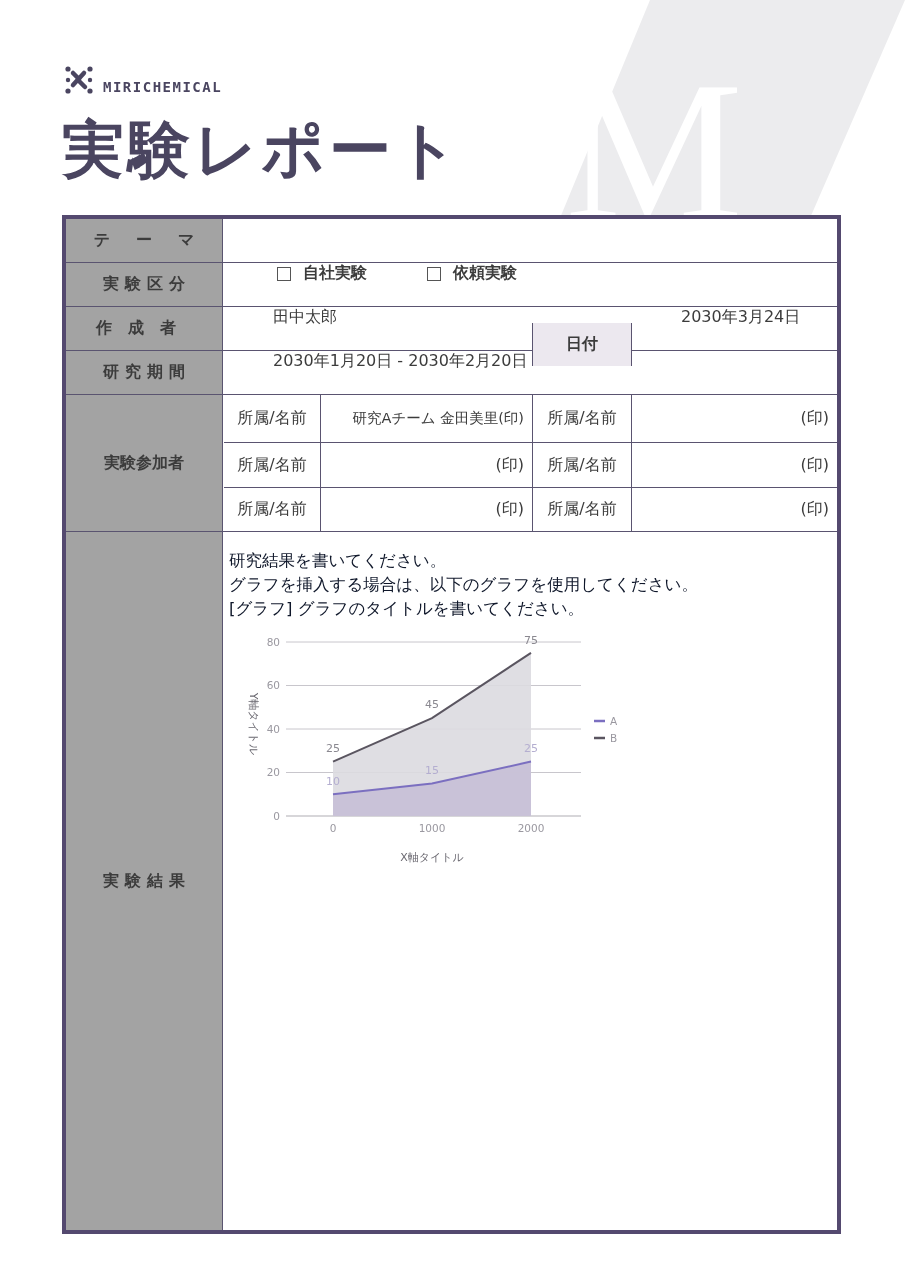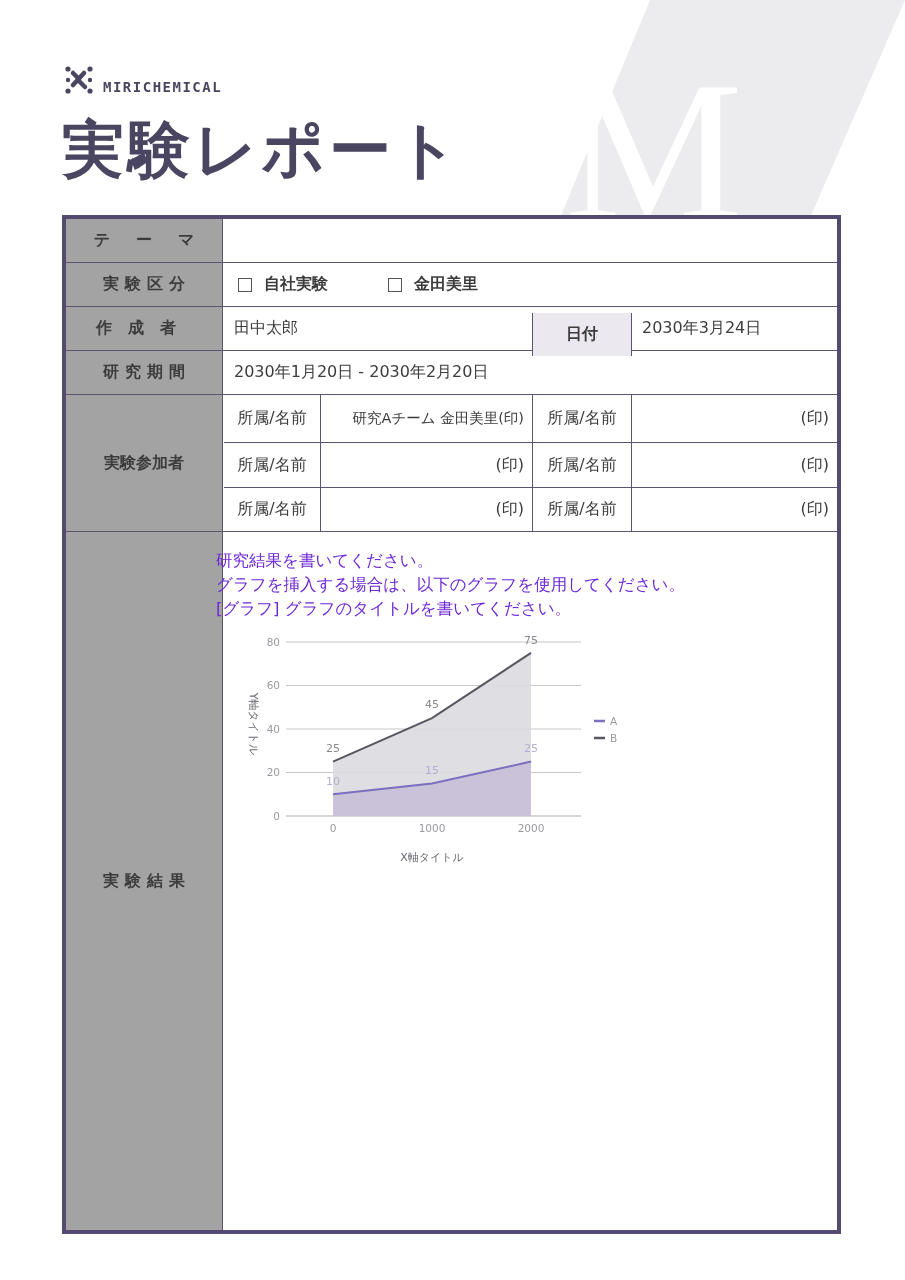--- a/index.html
+++ b/index.html
@@ -9,31 +9,31 @@
     .watermark { position: absolute; left: 540px; top: 0; width: 365px; height: 218px; }
 
     .brand { position: absolute; left: 64px; top: 65px; display: flex; align-items: flex-end; gap: 9px; }
     .brand-text { font-family: "DejaVu Sans Mono", "Liberation Mono", monospace; font-size: 14px; font-weight: bold; letter-spacing: 1.5px; color: #4a4560; }
     .title { position: absolute; left: 62px; top: 108px; font-size: 62px; font-weight: bold; color: #4a4560; letter-spacing: 4px; }
 
     .form { position: absolute; left: 62px; top: 215px; width: 779px; height: 1019px; border: 4px solid #54496f; background: #fff; }
     .row { position: absolute; left: 0; width: 771px; border-bottom: 1px solid #5a5470; }
     .lbl { position: absolute; left: 0; top: 0; width: 157px; height: 100%; background: #a3a3a3; border-right: 1px solid #5a5470;
            display: flex; align-items: center; justify-content: center; font-size: 16px; font-weight: bold; color: #3c3c3c; }
-    .val { position: absolute; top: 0; height: 100%; display: flex; align-items: center; font-size: 16px; color: #3c3c3c; }
-    .cell { position: absolute; top: 6px; height: 100%; display: flex; align-items: center; font-size: 16px; color: #3c3c3c; }
+    .val { position: absolute; top: 0; height: 100%; display: flex; align-items: flex-start; font-size: 16px; color: #3c3c3c; margin-left: 39px; }
+    .cell { position: absolute; top: 16px; height: 100%; display: flex; align-items: center; font-size: 16px; color: #3c3c3c; }
     .bl { border-left: 1px solid #5a5470; }
     .bb { border-bottom: 1px solid #5a5470; }
     .sp1 { letter-spacing: 26px; padding-left: 26px; }
     .sp2 { letter-spacing: 16px; }
     .sp3 { letter-spacing: 6px; padding-left: 6px; text-align: right; }
     .chk { display: inline-block; width: 14px; height: 14px; border: 1.5px solid #555; margin-right: 12px; background: #fff; }
     .chk-group { display: flex; align-items: center; font-weight: bold; margin-right: 60px; }
 
-    .results-text { position: absolute; left: 150px; top: 330px; font-size: 16.5px; line-height: 24px; color: #6d28d9; }
+    .results-text { position: absolute; left: 163px; top: 330px; font-size: 16.5px; line-height: 24px; color: #0f172a; }
     .chart { position: absolute; left: 170px; top: 405px; }
   </style>
 </head>
 <body>
 
 <svg class="watermark" viewBox="0 0 365 218">
   <polygon points="110,0 365,0 270,218 20,218" fill="#ececee"></polygon>
   <text x="25" y="218" font-family="Liberation Serif, serif" font-size="200" fill="#ffffff">M</text>
 </svg>
 
@@ -67,21 +67,21 @@
 
   <div class="row" style="top:44px;height:44px;">
     <div class="lbl sp3">実験区分</div>
     <div class="val" style="left:158px;width:613px;padding-left:14px;">
       <div class="chk-group">
         <span class="chk"></span>
         <span>自社実験</span>
       </div>
       <div class="chk-group">
         <span class="chk"></span>
-        <span>金田美里</span>
+        <span>依頼実験</span>
       </div>
     </div>
   </div>
 
   <div class="row" style="top:88px;height:44px;">
     <div class="lbl sp2">作成者</div>
     <div class="val" style="left:158px;width:276px;padding-left:10px;">田中太郎</div>
     <div class="cell bl" style="left:466px;width:100px;background:#ece8ef;justify-content:center;font-weight:bold;border-right:1px solid #5a5470;">日付</div>
     <div class="val" style="left:566px;width:173px;padding-left:10px;">2030年3月24日</div>
   </div>

